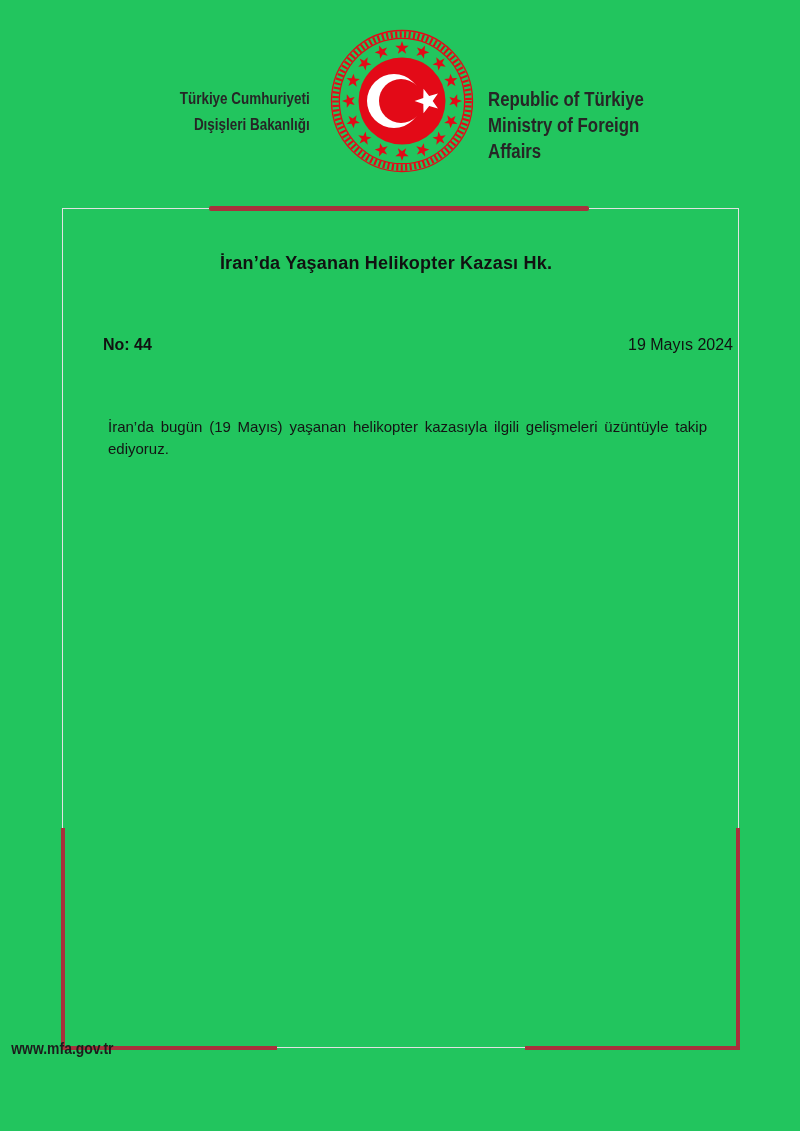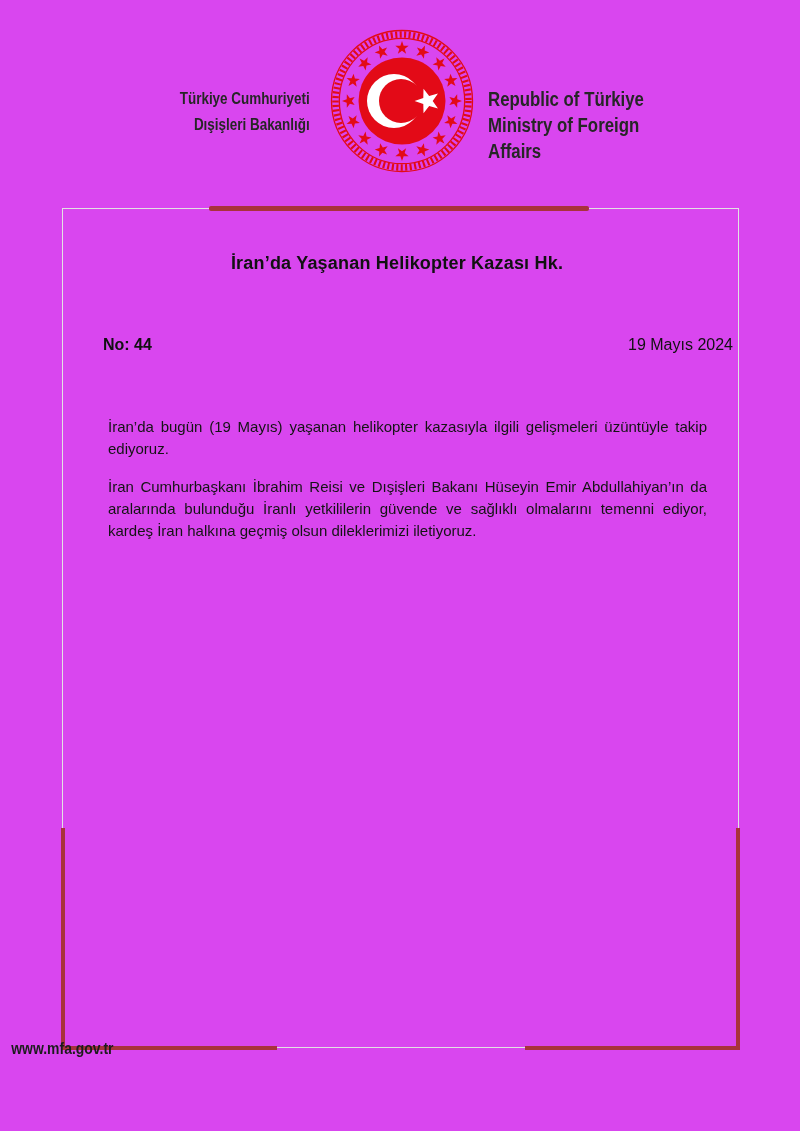--- a/index.html
+++ b/index.html
@@ -4,21 +4,21 @@
 <style>
   html,body { margin:0; padding:0; }
   body {
     width:800px; height:1131px;
     background:#ffffff;
     font-family:"Liberation Sans", sans-serif;
     color:#1a1a1a;
     position:relative;
     overflow:hidden;
   }
-  .page { position:absolute; inset:0; background:#d946ef;padding-left:30px; }
+  .page { position:absolute; inset:0; background:#22c55e;padding-left:30px; }
 
   
   .header { position:absolute; top:0; left:0; width:800px; height:200px; }
   .org-left {
     position:absolute; top:86px; left:110px; width:200px;
     text-align:right; font-size:16px; line-height:26px; font-weight:bold; color:#262626;
   }
   .org-left .inner { display:inline-block; transform:scaleX(0.84); transform-origin:right center; }
   .org-right {
     position:absolute; top:86px; left:488px; width:240px;
@@ -37,21 +37,21 @@
     position:absolute; left:209px; top:206px; width:380px; height:5px;
     border-radius:2px;
   }
   .accent-left  { position:absolute; left:61px;  top:828px; width:4px; height:222px; }
   .accent-right { position:absolute; left:736px; top:828px; width:4px; height:222px; }
   .accent-bottom-left  { position:absolute; left:61px;  top:1046px; width:216px; height:4px; }
   .accent-bottom-right { position:absolute; left:525px; top:1046px; width:215px; height:4px; }
 
   
   .doc-title {
-    position:absolute; left:11px; top:253px; width:772px;
+    position:absolute; left:0; top:253px; width:772px;
     text-align:center; font-size:18px; font-weight:bold; color:#111;
     letter-spacing:0.2px;
   }
   .doc-number {
     position:absolute; left:103px; top:336px;
     font-size:16px; font-weight:bold; color:#111;
   }
   .doc-date {
     position:absolute; right:67px; top:336px;
     font-size:16px; font-weight:normal; color:#111;
@@ -130,20 +130,19 @@
   <div class="accent-right" style="background: rgb(168, 50, 60);"></div>
   <div class="accent-bottom-left" style="background: rgb(168, 50, 60);"></div>
   <div class="accent-bottom-right" style="background: rgb(168, 50, 60);"></div>
 
   <div class="doc-title">İran’da Yaşanan Helikopter Kazası Hk.</div>
   <div class="doc-number">No: 44</div>
   <div class="doc-date">19 Mayıs 2024</div>
 
   <div class="doc-body">
     <p>İran’da bugün (19 Mayıs) yaşanan helikopter kazasıyla ilgili gelişmeleri üzüntüyle takip ediyoruz.</p>
-    <p>İran Cumhurbaşkanı İbrahim Reisi ve Dışişleri Bakanı Hüseyin Emir Abdullahiyan’ın da aralarında bulunduğu İranlı yetkililerin güvende ve sağlıklı olmalarını temenni ediyor, kardeş İran halkına geçmiş olsun dileklerimizi iletiyoruz.</p>
   </div>
 
   <div class="footer-url">
     <span class="inner">www.mfa.gov.tr</span>
   </div>
 
 </div>
 
 </body></html>

